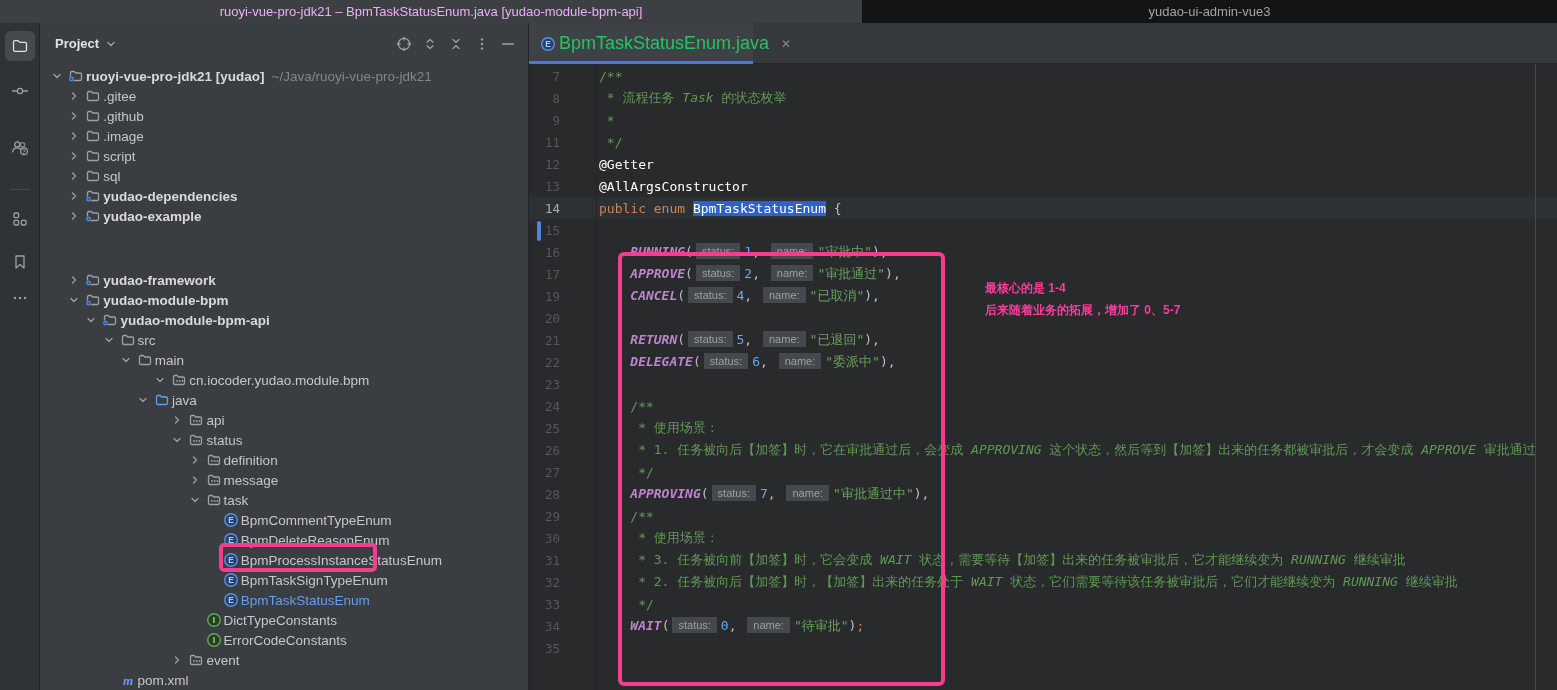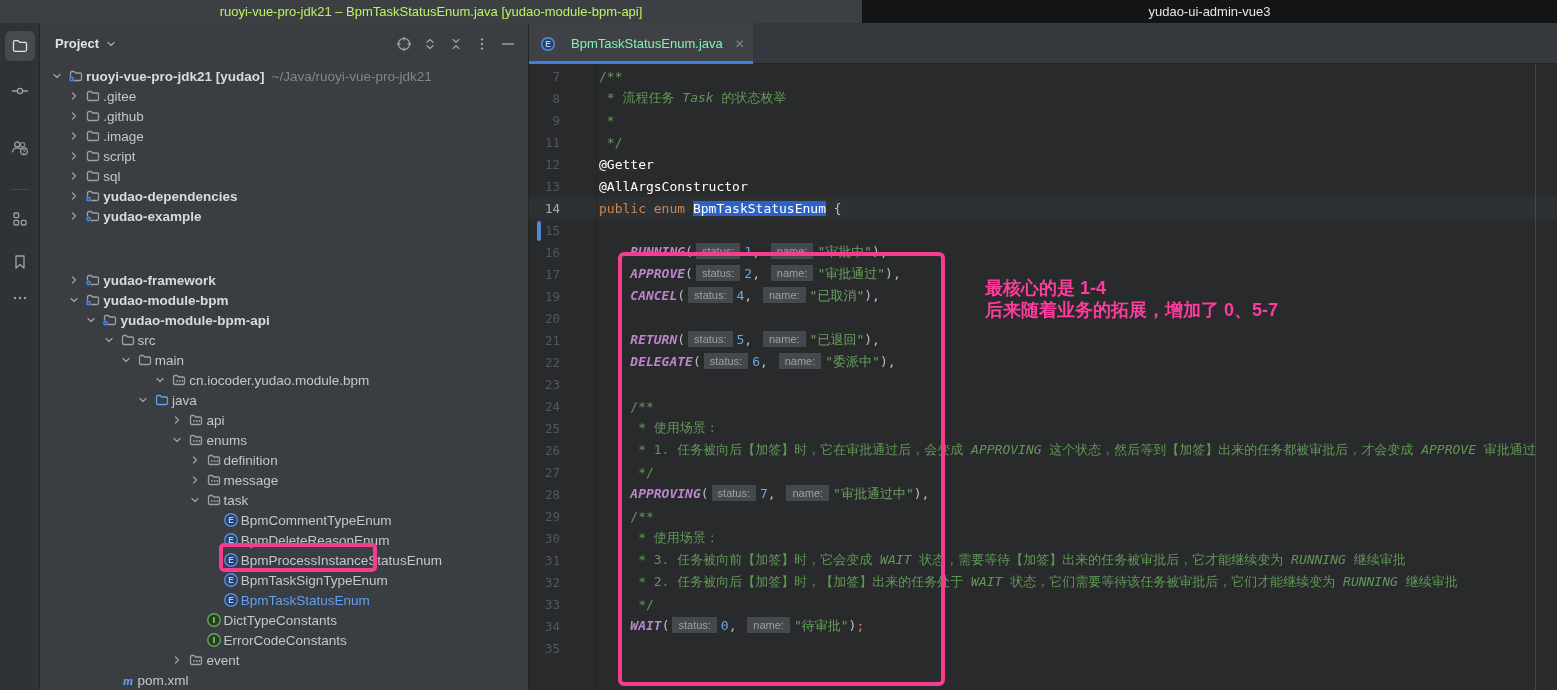--- a/index.html
+++ b/index.html
@@ -2,23 +2,23 @@
 <html><head>
 <meta charset="utf-8">
 <style>
   * { margin:0; padding:0; box-sizing:border-box; }
   html,body { width:1557px; height:690px; overflow:hidden; background:#282a2c;
               font-family:"Liberation Sans", sans-serif; }
   .app { position:relative; width:1557px; height:690px; }
 
   
   .titlebar { position:absolute; top:0; left:0; height:23px; width:1557px; display:flex; }
-  .titlebar-left { width:862px; height:23px; background:#3c4043; color:#bef264;
+  .titlebar-left { width:862px; height:23px; background:#3c4043; color:#f0abfc;
     font-size:13px; display:flex; align-items:center; justify-content:center; }
-  .titlebar-right { width:695px; height:23px; background:#131415; color:#e5e5e5;
+  .titlebar-right { width:695px; height:23px; background:#131415; color:#a3a3a3;
     font-size:13px; display:flex; align-items:center; justify-content:center; }
 
   
   .main { position:absolute; top:23px; left:0; width:1557px; height:667px; display:flex; }
 
   
   .stripe { width:40px; height:667px; background:#2f3237; border-right:1px solid #232527;
     display:flex; flex-direction:column; align-items:center; position:relative; }
   .stripe-btn { width:30px; height:30px; border-radius:6px; display:flex;
     align-items:center; justify-content:center; color:#9da0a4; }
@@ -48,21 +48,21 @@
     bottom:1px; background:#2c4168; border-radius:4px; }
   .tree-row > * { position:relative; }
 
   
   .editor { flex:1; height:667px; display:flex; flex-direction:column; position:relative; }
   .tabbar { height:41px; background:#35383c; border-bottom:1px solid #232527;
     display:flex; flex:none; }
   .tab { width:224px; height:41px; background:#3e4247; display:flex; align-items:center;
     padding:0 10px 0 11px; position:relative; }
   .tab-underline { position:absolute; left:0; right:0; bottom:0; height:3px; background:#3f7de0; }
-  .tab-label { color:#86efac; font-size:13px; margin-left:15px; }
+  .tab-label { color:#22c55e; font-size:18px; margin-left:3px; }
   .tab-close { color:#84888e; font-size:12px; margin-left:12px; }
 
   .code-area { position:relative; flex:1; background:#282a2c; overflow:hidden; }
   .code-scroll { position:absolute; top:1px; left:0; right:0; }
   .line { height:22px; display:flex; align-items:center; white-space:pre;
     font-family:"DejaVu Sans Mono", monospace; font-size:13px; }
   .line.current { background:#2e3134; }
   .ln { width:31px; text-align:right; color:#53585f; flex:none;
     font-size:12.5px; letter-spacing:0; }
   .line.current .ln { color:#a9adb3; }
@@ -87,21 +87,21 @@
   .gutter-sep { position:absolute; left:67px; top:0; bottom:0; width:1px; background:#222427; }
   .caret-pill { position:absolute; left:8px; top:157px; width:4px; height:20px;
     background:#4e8ad4; border-radius:2px; }
   .scrollbar-line { position:absolute; right:21px; top:0; bottom:0; width:1px; background:#43484e; }
 
   
   .anno-box { position:absolute; border:4px solid #f53d8f; border-radius:6px; z-index:30; }
   .anno-box.tree-box { left:219px; top:543px; width:158px; height:29px; border-width:4px; border-radius:5px; }
   .anno-box.code-box { left:618px; top:252px; width:327px; height:434px; }
   .anno-note { position:absolute; left:985px; top:277px; z-index:31; color:#fc3d9c;
-    font-size:18px; font-weight:bold; line-height:22px; white-space:pre; }
+    font-size:12px; font-weight:bold; line-height:22px; white-space:pre; }
 
   svg { display:block; }
 </style>
 </head>
 <body>
 
 <div class="app">
 
   <div class="titlebar">
     <div class="titlebar-left">
@@ -444,21 +444,21 @@
               </svg>
             </span>
             <span class="t-icon">
               <svg width="16" height="16" viewBox="0 0 16 16">
                 <path d="M2.5 5 C2.5 4.2 3.1 3.5 3.9 3.5 H6.2 L7.7 5 H12.1 C12.9 5 13.5 5.6 13.5 6.4 V11.1 C13.5 11.9 12.9 12.5 12.1 12.5 H3.9 C3.1 12.5 2.5 11.9 2.5 11.1 Z" fill="none" stroke="#9da0a4" stroke-width="1.3" stroke-linejoin="round"></path>
                 <circle cx="6" cy="9" r="0.9" fill="#9da0a4"></circle>
                 <circle cx="8.7" cy="9" r="0.9" fill="#9da0a4"></circle>
                 <circle cx="11.4" cy="9" r="0.9" fill="#9da0a4"></circle>
               </svg>
             </span>
-            <span class="t-label">enums</span>
+            <span class="t-label">status</span>
           </div>
           <div class="tree-row" style="padding-left: 148.6px;">
             <span class="chev">
               <svg width="12" height="12" viewBox="0 0 12 12">
                 <path d="M4.5 3 L7.5 6 L4.5 9" fill="none" stroke="currentColor" stroke-width="1.3" stroke-linejoin="round" stroke-linecap="round"></path>
               </svg>
             </span>
             <span class="t-icon">
               <svg width="16" height="16" viewBox="0 0 16 16">
                 <path d="M2.5 5 C2.5 4.2 3.1 3.5 3.9 3.5 H6.2 L7.7 5 H12.1 C12.9 5 13.5 5.6 13.5 6.4 V11.1 C13.5 11.9 12.9 12.5 12.1 12.5 H3.9 C3.1 12.5 2.5 11.9 2.5 11.1 Z" fill="none" stroke="#9da0a4" stroke-width="1.3" stroke-linejoin="round"></path>

